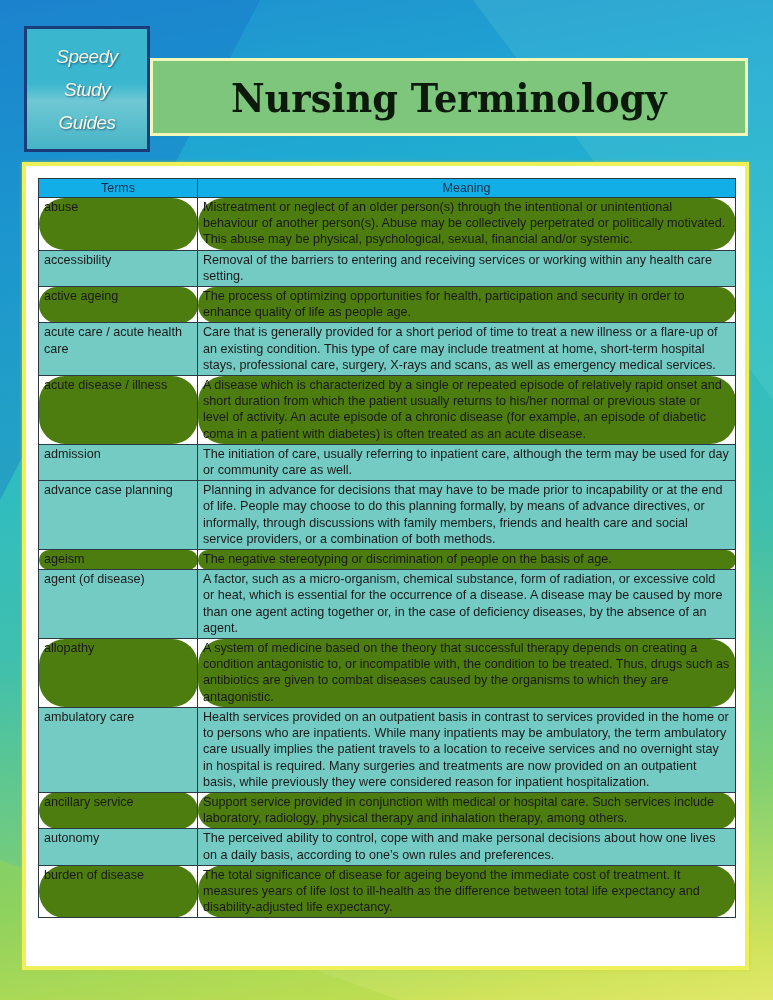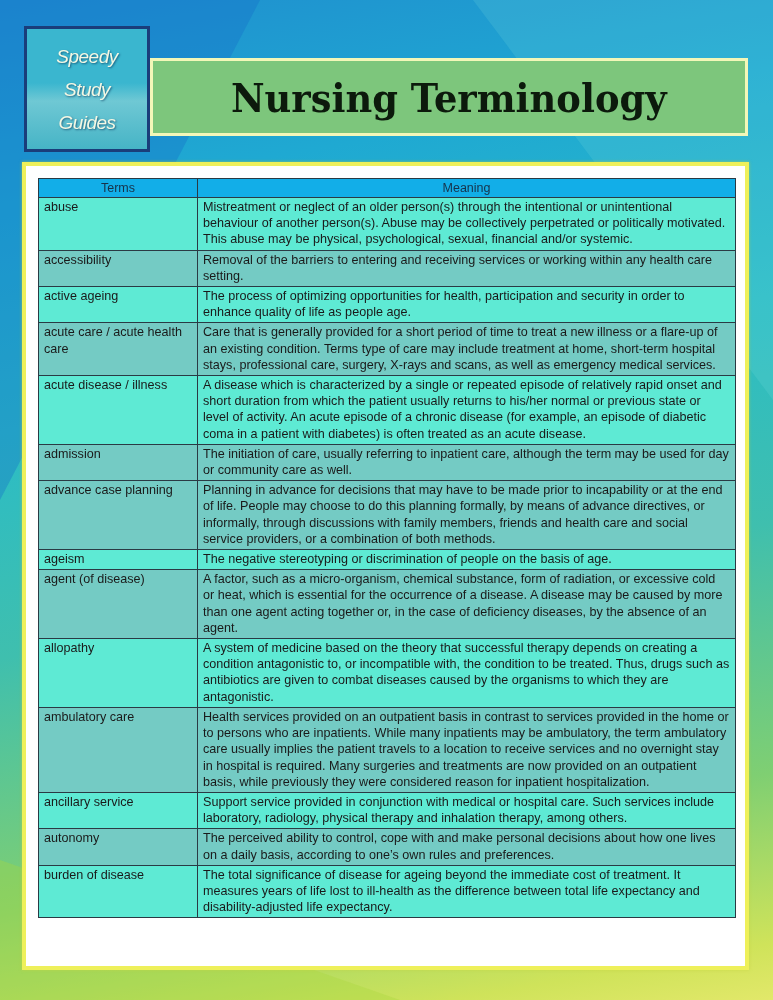--- a/index.html
+++ b/index.html
@@ -52,21 +52,21 @@
     table.terms th {
       background: #12aee8; color: #17324a; font-weight: normal;
       border: 1px solid #2a3a44; padding: 1px 4px; height: 16px; font-size: 12.5px;
     }
     table.terms td {
       border: 1px solid #2a3a44; padding: 1px 5px 2px 5px; vertical-align: top;
       line-height: 16.2px;
     }
     table.terms td.term { width: 148px; }
     table.terms tr.alt td { background: #74cbc4; }
-    table.terms tr.plain td { background: #5eead4; }
+    table.terms tr.plain td { background: #4d7c0f; border-radius: 26px; }
   </style>
 </head>
 <body>
 
 <div class="bg-shard shard1"></div>
 <div class="bg-shard shard2"></div>
 <div class="bg-shard shard3"></div>
 
 <div class="logo">
   <span>Speedy</span>
@@ -94,21 +94,21 @@
         <tr class="alt">
           <td class="term">accessibility</td>
           <td>Removal of the barriers to entering and receiving services or working within any health care setting.</td>
         </tr>
         <tr class="plain">
           <td class="term">active ageing</td>
           <td>The process of optimizing opportunities for health, participation and security in order to enhance quality of life as people age.</td>
         </tr>
         <tr class="alt">
           <td class="term">acute care / acute health care</td>
-          <td>Care that is generally provided for a short period of time to treat a new illness or a flare-up of an existing condition. Terms type of care may include treatment at home, short-term hospital stays, professional care, surgery, X-rays and scans, as well as emergency medical services.</td>
+          <td>Care that is generally provided for a short period of time to treat a new illness or a flare-up of an existing condition. This type of care may include treatment at home, short-term hospital stays, professional care, surgery, X-rays and scans, as well as emergency medical services.</td>
         </tr>
         <tr class="plain">
           <td class="term">acute disease / illness</td>
           <td>A disease which is characterized by a single or repeated episode of relatively rapid onset and short duration from which the patient usually returns to his/her normal or previous state or level of activity. An acute episode of  a chronic disease (for example, an episode of diabetic coma in a patient with diabetes) is often treated as an acute disease.</td>
         </tr>
         <tr class="alt">
           <td class="term">admission</td>
           <td>The initiation of care, usually referring to inpatient care, although the term may be used for day or community care as well.</td>
         </tr>
         <tr class="alt">

